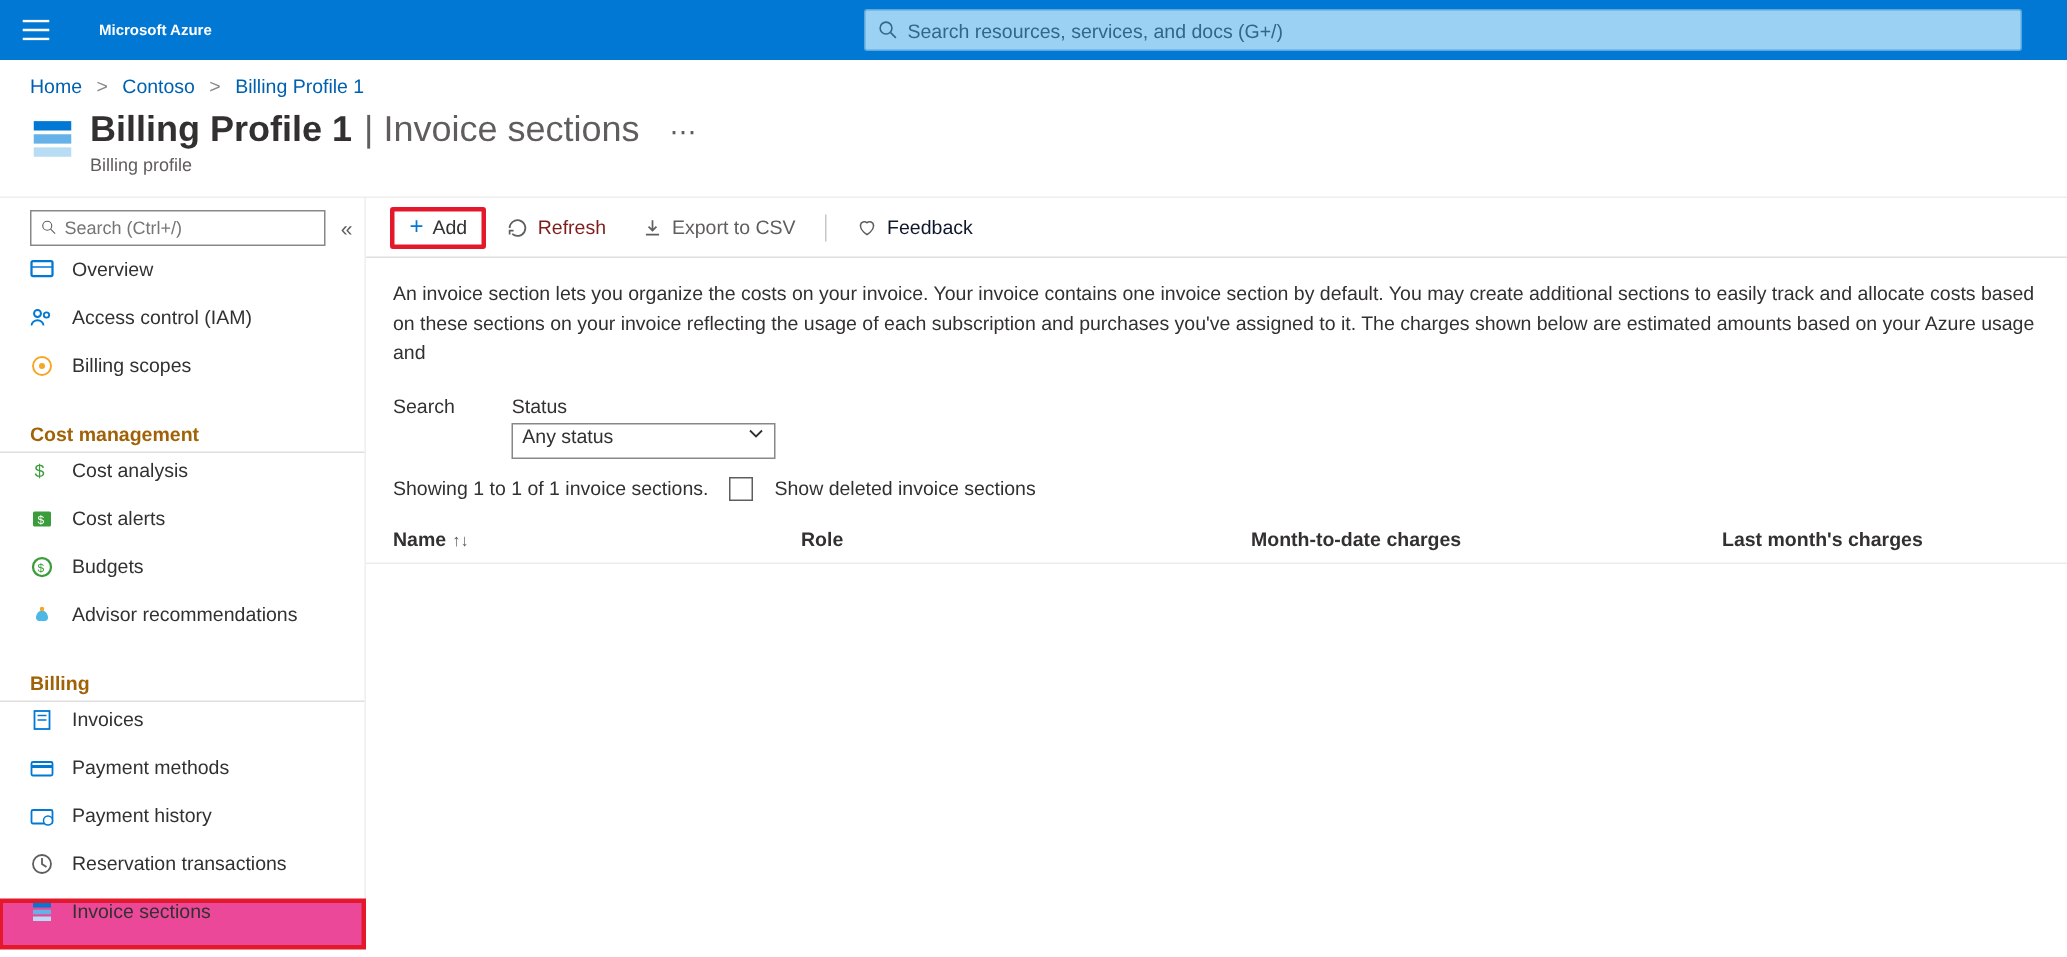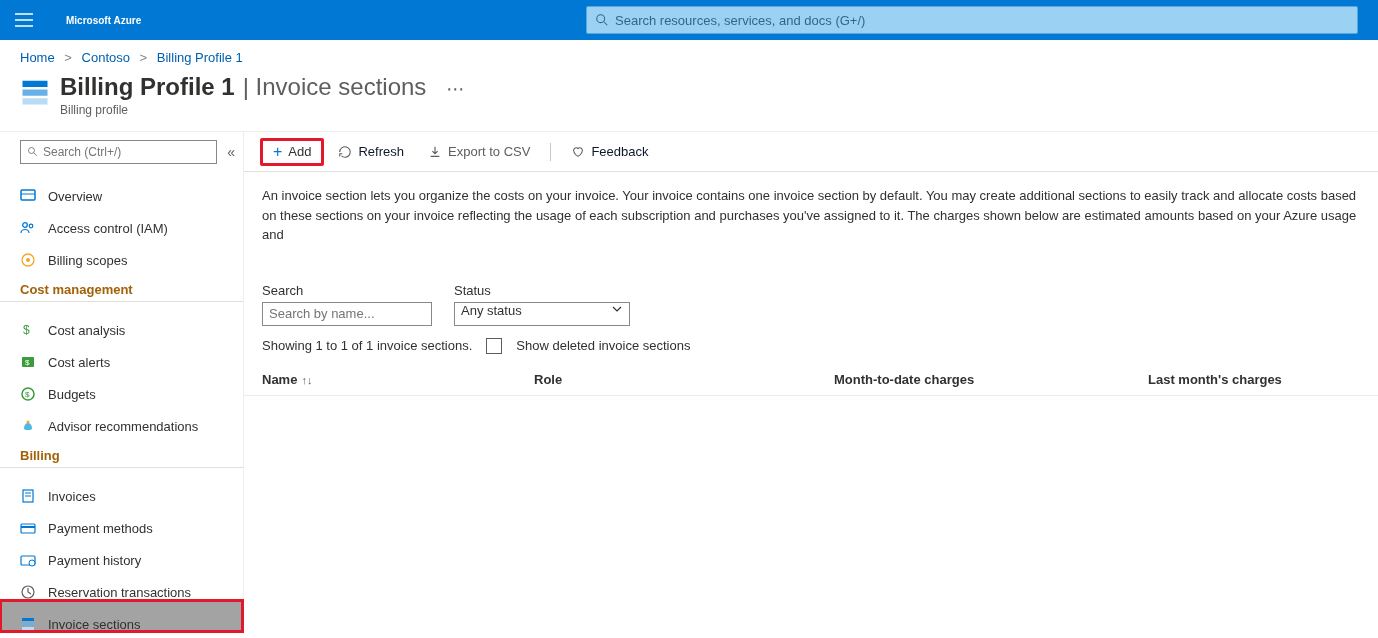--- a/index.html
+++ b/index.html
@@ -2,21 +2,21 @@
 <html><head>
 <meta charset="utf-8">
 <style>
 * { box-sizing: border-box; margin: 0; padding: 0; }
 body { font-family: "Segoe UI", Arial, sans-serif; font-size: 13px; color: #323130; background: #fff; width: 1378px; height: 638px; overflow: hidden; }
 
 
 .topbar { height: 40px; background: #0078d4; display: flex; align-items: center; color: #fff; }
 .hamburger { width: 48px; display: flex; align-items: center; justify-content: center; cursor: pointer; }
 .brand { font-size: 10px; font-weight: 600; margin-left: 18px; }
-.search-global { margin-left: auto; margin-right: 20px; width: 772px; height: 28px; background: #9bd1f2; border: 1px solid #5aa8dd; border-radius: 2px; display: flex; align-items: center; padding: 0 8px; color: #314b5d; }
+.search-global { margin-left: auto; margin-right: 30px; width: 772px; height: 28px; background: #9bd1f2; border: 1px solid #5aa8dd; border-radius: 2px; display: flex; align-items: center; padding: 0 8px; color: #314b5d; }
 .search-global input { flex: 1; border: none; background: transparent; font-size: 13px; color: #314b5d; outline: none; }
 .search-global input::placeholder { color: #33678a; }
 
 
 .breadcrumb { padding: 10px 20px 6px 20px; font-size: 13px; }
 .breadcrumb a { color: #0060b0; text-decoration: none; }
 .breadcrumb .sep { color: #888; margin: 0 6px; }
 
 
 .page-head { display: flex; align-items: flex-start; padding: 2px 20px 14px 20px; }
@@ -29,36 +29,36 @@
 
 
 .content-area { display: flex; border-top: 1px solid #eee; }
 
 
 .sidebar { width: 244px; padding: 8px 0 0 0; border-right: 1px solid #eee; position: relative; }
 .side-search-row { display: flex; align-items: center; padding: 0 8px 8px 20px; }
 .side-search { flex: 1; height: 24px; border: 1px solid #8a8886; display: flex; align-items: center; padding: 0 6px; }
 .side-search input { border: none; flex: 1; font-size: 12px; outline: none; }
 .collapse { margin-left: 10px; color: #605e5c; cursor: pointer; font-size: 14px; }
-.side-item { display: flex; align-items: flex-end; height: 32px; padding: 0 12px 0 20px; cursor: pointer; font-size: 13px; color: #323130; }
+.side-item { display: flex; align-items: flex-start; height: 32px; padding: 0 12px 0 20px; cursor: pointer; font-size: 13px; color: #323130; }
 .side-item .icn { width: 16px; height: 16px; margin-right: 12px; display: flex; align-items: center; justify-content: center; }
-.side-item.active { background: #a3a3a3; }
+.side-item.active { background: #ec4899; }
 .side-group { font-size: 13px; font-weight: 600; color: #a16207; padding: 14px 20px 4px 20px; border-bottom: 1px solid #e1dfdd; margin-bottom: 4px; }
 .highlight-red { outline: 3px solid #e4182b; outline-offset: -2px; }
 
 
 .main { flex: 1; position: relative; }
 .toolbar { height: 40px; border-bottom: 1px solid #e1dfdd; display: flex; align-items: center; padding: 0 16px; gap: 4px; }
 .tool-btn { display: flex; align-items: center; height: 28px; padding: 0 10px; font-size: 13px; color: #3b3a39; cursor: pointer; gap: 6px; }
 .tool-btn.add { border: 3px solid #e4182b; border-radius: 2px; color: #323130; }
 .tool-sep { width: 1px; height: 18px; background: #c8c6c4; margin: 0 6px; }
 
 .desc { padding: 14px 18px 18px 18px; font-size: 13px; color: #323130; line-height: 1.5; }
 
-.filter-row { display: flex; gap: 22px; padding: 0 18px 12px 18px; margin-top: 20px; }
+.filter-row { display: flex; gap: 38px; padding: 0 18px 12px 18px; }
 .filter-col label { display: block; font-size: 13px; margin-bottom: 4px; }
 .filter-input { width: 170px; height: 24px; border: 1px solid #8a8886; padding: 0 6px; font-size: 13px; }
 .filter-select { width: 176px; height: 24px; border: 1px solid #8a8886; display: flex; align-items: flex-start; justify-content: space-between; padding: 0 6px; font-size: 13px; cursor: pointer; }
 
 .showing-row { display: flex; align-items: center; gap: 14px; padding: 0 18px 10px 18px; font-size: 13px; }
 .chk { width: 16px; height: 16px; border: 1px solid #605e5c; display: inline-block; }
 
 
 .tbl { width: 100%; }
 .tbl-head, .tbl-row { display: flex; padding: 8px 18px; border-bottom: 1px solid #edebe9; font-size: 13px; }
@@ -247,21 +247,21 @@
       <span>Invoice sections</span>
     </div>
   </div>
 
   <div class="main">
     <div class="toolbar">
       <div class="tool-btn add">
         <span style="color:#0078d4;font-size:16px;font-weight:300">+</span>
         <span>Add</span>
       </div>
-      <div class="tool-btn" style="color:#0f172a">
+      <div class="tool-btn" style="color:#7f1d1d">
         <span>
             <svg width="14" height="14" viewBox="0 0 16 16">
               <path d="M2 8a6 6 0 1 1 2 4.5" fill="none" stroke="#605e5c" stroke-width="1.3"></path>
               <path d="M2 13v-3h3" fill="none" stroke="#605e5c" stroke-width="1.3"></path>
             </svg>
           </span>
         <span>Refresh</span>
       </div>
       <div class="tool-btn" style="color:#605e5c">
         <span>
@@ -280,21 +280,20 @@
           </span>
         <span>Feedback</span>
       </div>
     </div>
 
     <div class="desc">An invoice section lets you organize the costs on your invoice. Your invoice contains one invoice section by default. You may create additional sections to easily track and allocate costs based on these sections on your invoice reflecting the usage of each subscription and purchases you've assigned to it. The charges shown below are estimated amounts based on your Azure usage and</div>
 
     <div class="filter-row">
       <div class="filter-col">
         <label>Search</label>
-        <input class="filter-input" placeholder="Search by name..." style="">
       </div>
       <div class="filter-col">
         <label>Status</label>
         <div class="filter-select">
           <span>Any status</span>
           <span>
               <svg width="12" height="12" viewBox="0 0 12 12">
                 <path d="M2 4l4 4 4-4" fill="none" stroke="#323130" stroke-width="1.2"></path>
               </svg>
             </span>

